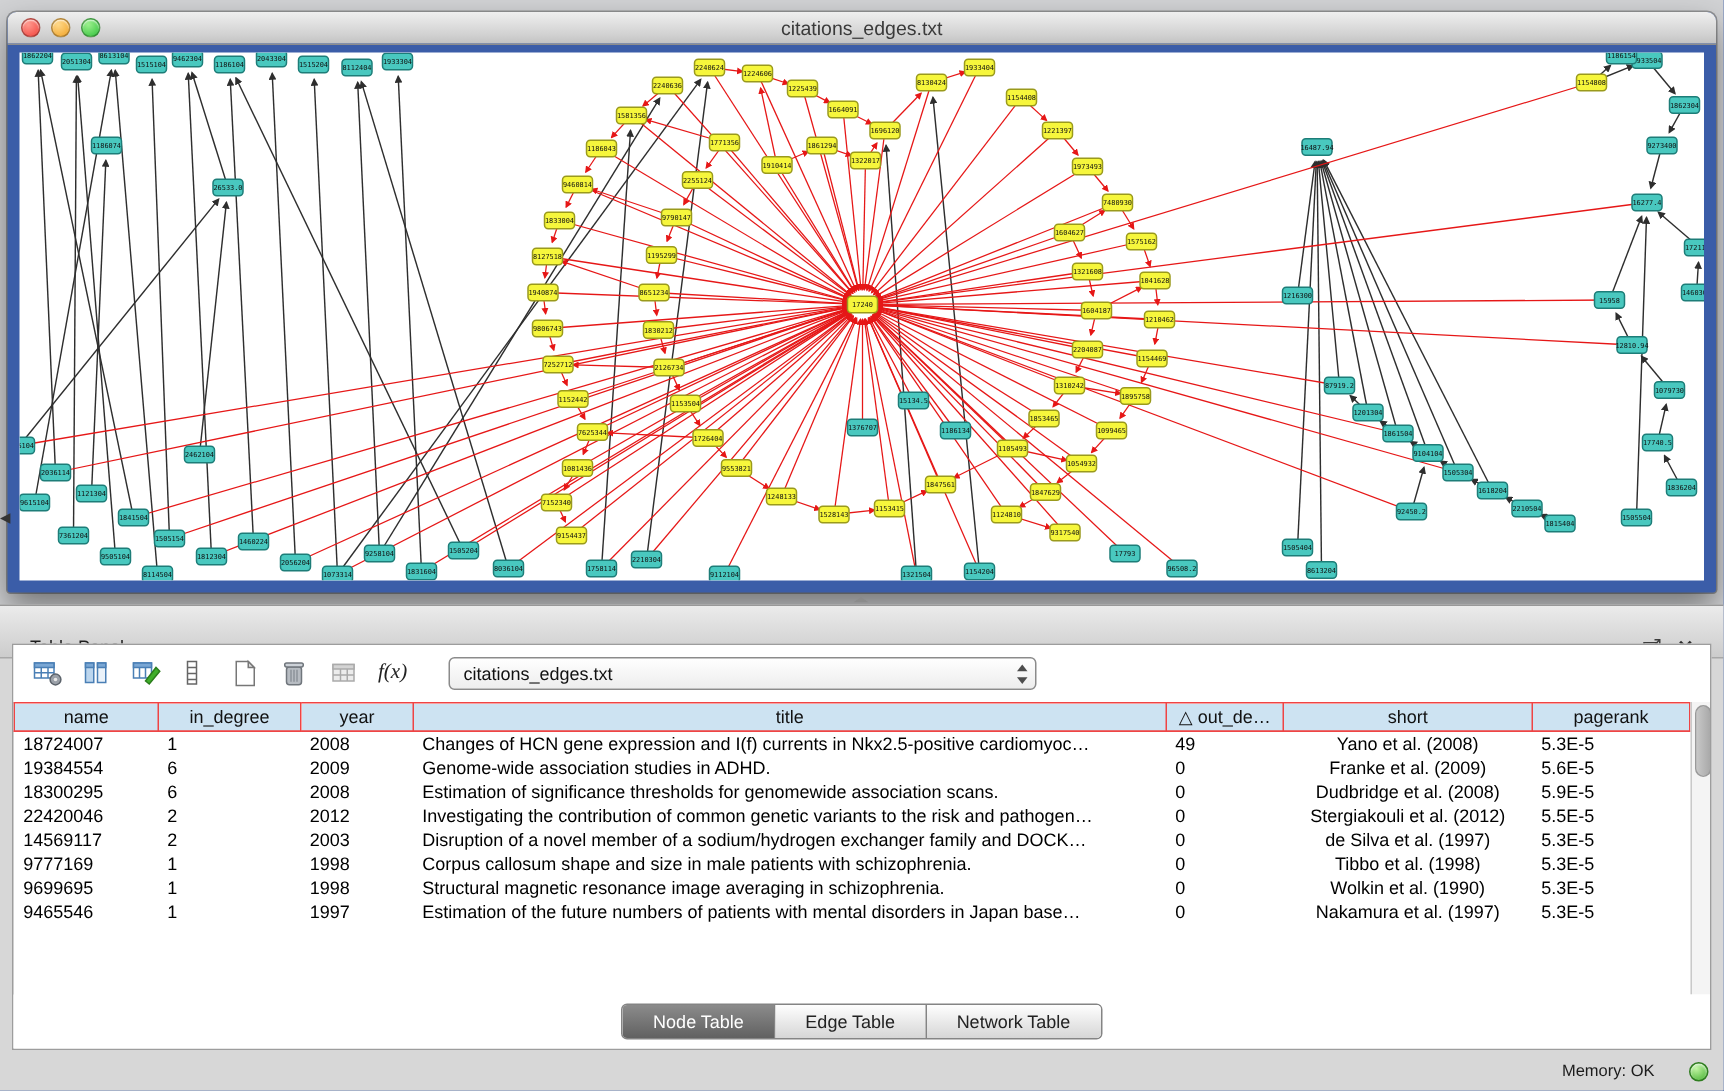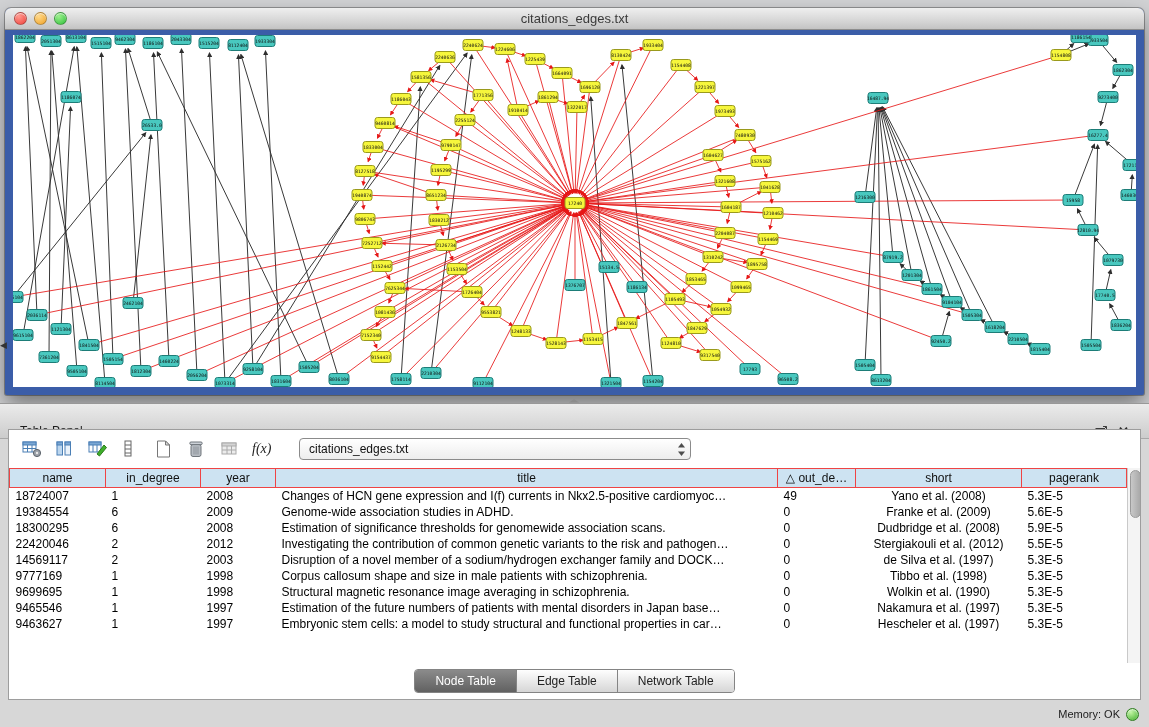--- a/index.html
+++ b/index.html
@@ -58,21 +58,21 @@
     background:linear-gradient(90deg,#c8c8c8,#a9a9a9);border:1px solid #9a9a9a}
 
   .tabs-row{flex:0 0 36px;display:flex;align-items:center;justify-content:center;background:#fff}
   .seg{display:flex;border:1px solid #848484;border-radius:4px;overflow:hidden}
   .seg-tab{font-size:12px;font-family:"Liberation Sans",sans-serif;padding:4px 20px;border:none;
     border-right:1px solid #848484;background:linear-gradient(#fefefe,#d6d6d6);color:#222;cursor:pointer}
   .seg-tab:last-child{border-right:none}
   .seg-tab.active{background:linear-gradient(#8b8b8b,var(--tab-active,#616161));color:#fff}
 
   .status-bar{position:absolute;left:0;bottom:0;width:100%;height:26px;display:flex;align-items:center;
-    justify-content:flex-end;padding-right:10px;gap:6px}
+    justify-content:flex-end;padding-right:10px;gap:23px}
   .memory-label{font-size:11px;color:#1c1c1c}
   .memory-dot{width:13px;height:13px;border-radius:50%;border:1px solid #2f7d20;
     background:radial-gradient(circle at 35% 30%,#c2f5a4,var(--memory-green,#3fae2a));
     box-shadow:inset 0 1px 2px rgba(255,255,255,.8)}
 </style>
 </head>
 <body>
 
 <div class="desktop">
 
@@ -992,29 +992,20 @@
               </tr>
               <tr>
                 <td class="c0">9465546</td>
                 <td class="c1">1</td>
                 <td class="c2">1997</td>
                 <td class="c3">Estimation of the future numbers of patients with mental disorders in Japan base…</td>
                 <td class="c4">0</td>
                 <td class="c5">Nakamura et al. (1997)</td>
                 <td class="c6">5.3E-5</td>
               </tr>
-              <tr>
-                <td class="c0">9463627</td>
-                <td class="c1">1</td>
-                <td class="c2">1997</td>
-                <td class="c3">Embryonic stem cells: a model to study structural and functional properties in car…</td>
-                <td class="c4">0</td>
-                <td class="c5">Hescheler et al. (1997)</td>
-                <td class="c6">5.3E-5</td>
-              </tr>
             </tbody>
         </table>
         <div class="vscroll">
           <div class="vthumb"></div>
         </div>
       </div>
 
       <div class="tabs-row">
         <div class="seg">
             <button class="seg-tab active">Node Table</button>

